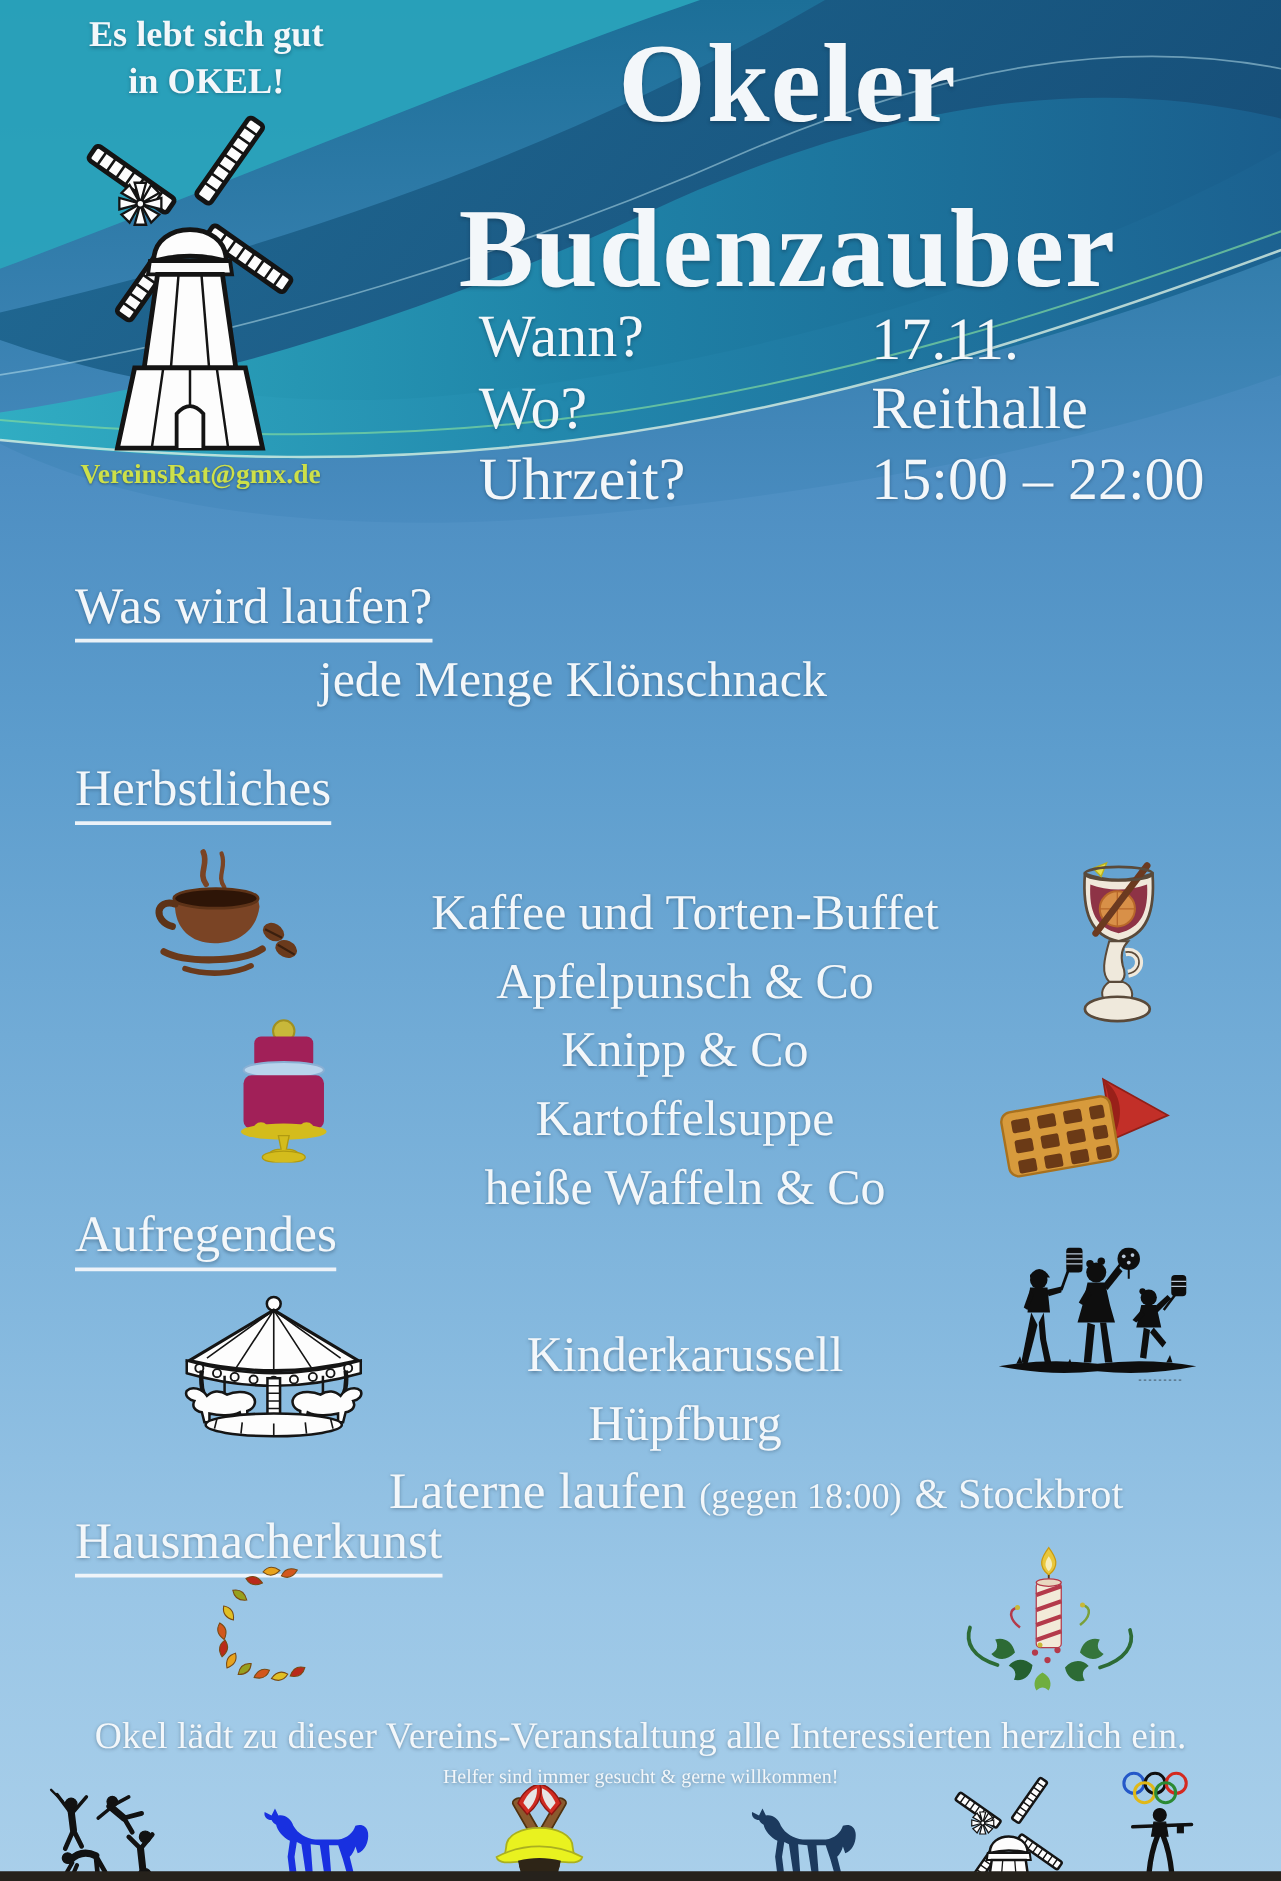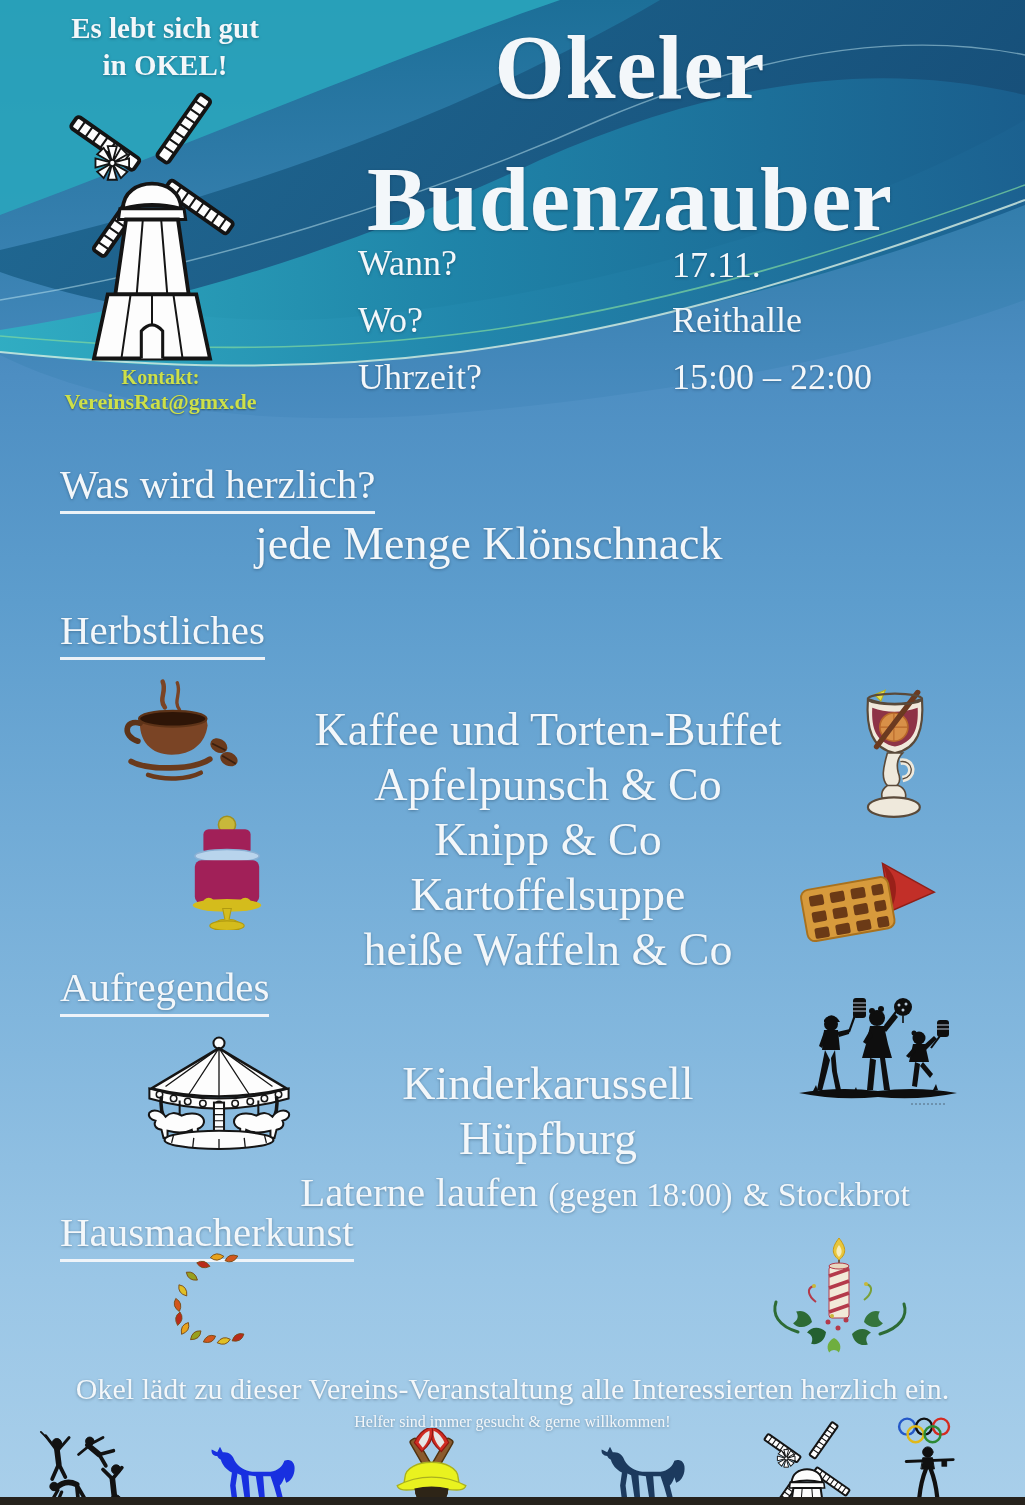--- a/index.html
+++ b/index.html
@@ -9,26 +9,26 @@
     background:linear-gradient(180deg,#25719f 0%,#4d8ec2 25%,#5d9dcd 40%,#71abd6 55%,#84b8de 70%,#9ac6e6 85%,#a9cfea 100%);
   }
   .abs{position:absolute;}
   .txt{color:#f3f7fa;text-shadow:0 1px 3px rgba(10,30,50,.35);}
   .header-waves{position:absolute;top:0;left:0;width:1025px;height:480px;}
   .badge{top:10px;left:25px;width:280px;text-align:center;font-size:29px;font-weight:700;line-height:1.28;}
   .contact{top:366px;left:18px;width:285px;text-align:center;color:#cde049;font-weight:700;text-shadow:0 1px 2px rgba(0,0,0,.4);}
   .contact .c1{font-size:20px;}
   .contact .c2{font-size:22px;}
   .title{left:235px;width:790px;text-align:center;font-size:90px;font-weight:700;letter-spacing:1px;}
-  .qa{font-size:36px;}
+  .qa{font-size:48px;margin-left:25px;}
   .heading{font-size:41px;border-bottom:3px solid rgba(243,247,250,.95);padding-bottom:3px;display:inline-block;}
-  .item{font-size:46px;line-height:55px;}
+  .item{font-size:40px;line-height:55px;}
   .center{text-align:center;margin-top:38px;}
   .lantern-line{font-size:41px;}
-  .lantern-line .note{font-size:33px;}
+  .lantern-line .note{font-size:29px;}
   .lantern-line .tail{font-size:34px;font-family:Liberation Serif, serif;}
   .footer1{top:1372px;left:0;width:1025px;text-align:center;font-size:30px;}
   .footer2{top:1413px;left:0;width:1025px;text-align:center;font-size:16px;}
   .bottom-strip{left:0;top:1497px;width:1025px;height:8px;background:#26221c;}
   svg.icon{display:block;}
 </style>
 </head>
 <body>
 
 <svg width="0" height="0" style="position:absolute">
@@ -107,35 +107,34 @@
   <div class="abs txt badge">
     <div>Es lebt sich gut</div>
     <div>in OKEL!</div>
   </div>
 
   <svg class="icon abs" style="left:68px;top:72px" width="168" height="295">
       <use href="#sym-windmill"></use>
     </svg>
 
   <div class="abs contact">
-    <div class="c1">Kontakt:</div>
     <div class="c2">VereinsRat@gmx.de</div>
   </div>
 
   <div class="abs txt title" style="top:16px">Okeler</div>
   <div class="abs txt title" style="top:148px">Budenzauber</div>
 
   <div class="abs txt qa" style="left:358px;top:242px">Wann?</div>
   <div class="abs txt qa" style="left:672px;top:244px">17.11.</div>
   <div class="abs txt qa" style="left:358px;top:299px">Wo?</div>
   <div class="abs txt qa" style="left:672px;top:299px">Reithalle</div>
   <div class="abs txt qa" style="left:358px;top:356px">Uhrzeit?</div>
   <div class="abs txt qa" style="left:672px;top:356px">15:00 – 22:00</div>
 
-  <div class="abs" style="left:60px;top:460px"><span class="txt heading">Was wird herzlich?</span></div>
+  <div class="abs" style="left:60px;top:460px"><span class="txt heading">Was wird laufen?</span></div>
   <div class="abs txt item" style="left:255px;top:516px">jede Menge Klönschnack</div>
 
   <div class="abs" style="left:60px;top:606px"><span class="txt heading">Herbstliches</span></div>
   <div class="abs center" style="left:238px;top:664px;width:620px">
     <div class="txt item">Kaffee und Torten-Buffet</div>
     <div class="txt item">Apfelpunsch &amp; Co</div>
     <div class="txt item">Knipp &amp; Co</div>
     <div class="txt item">Kartoffelsuppe</div>
     <div class="txt item">heiße Waffeln &amp; Co</div>
   </div>

